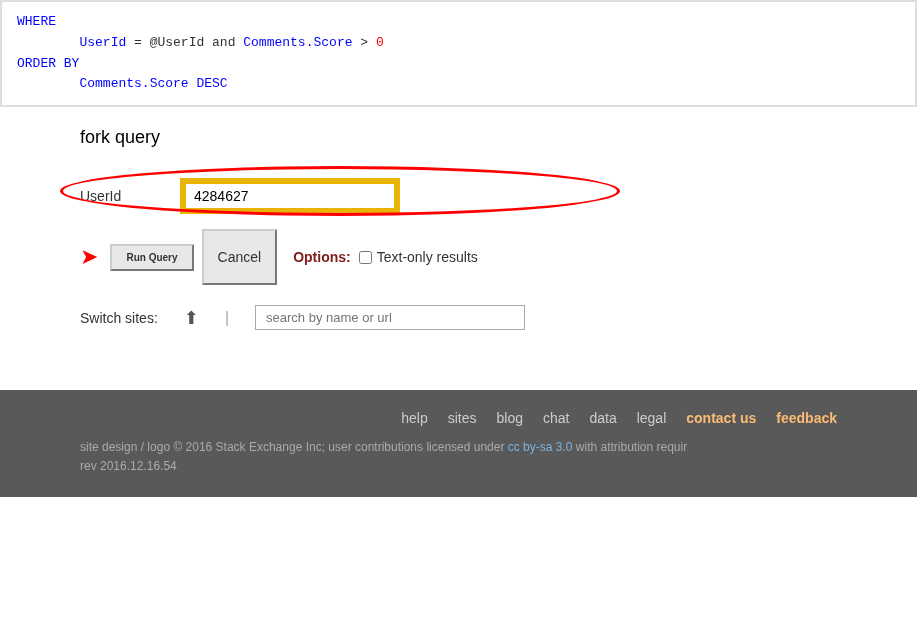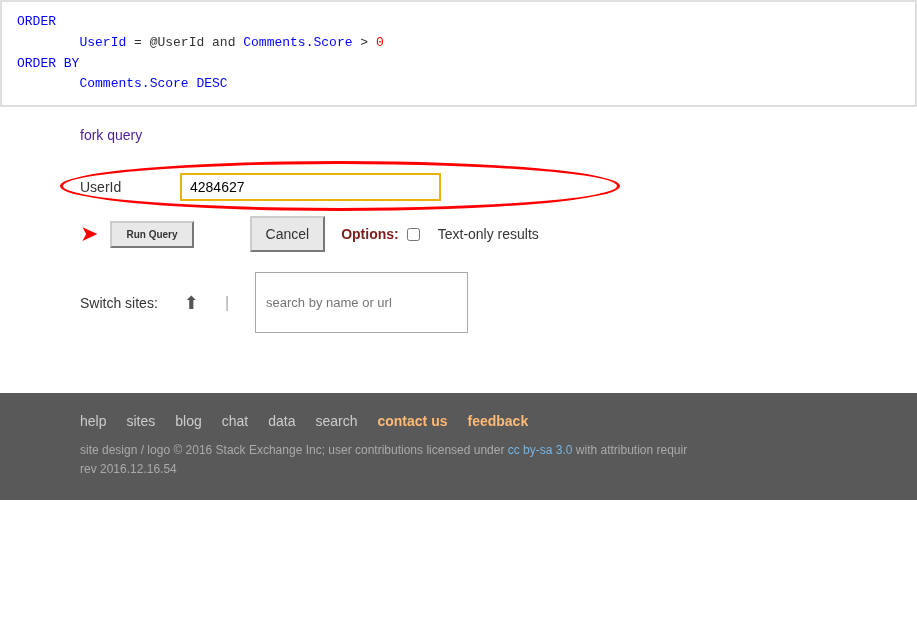--- a/index.html
+++ b/index.html
@@ -23,23 +23,23 @@
     }
 
     .code-keyword { color: #00f; font-weight: normal; }
     .code-value { color: #f00; }
     .code-variable { color: #00f; }
 
     .fork-query-section {
       padding: 20px 80px 10px 80px;
     }
     .fork-query-link {
-      color: #4c1d95;
+      color: #000000;
       text-decoration: none;
-      font-size: 14px;
+      font-size: 18px;
     }
 
     .parameters-section {
       padding: 20px 80px 20px 80px;
     }
 
     .parameters-title {
       font-size: 16px;
       font-weight: bold;
       color: #333;
@@ -54,24 +54,24 @@
     }
 
     .param-label {
       font-size: 14px;
       color: #333;
       width: 100px;
       flex-shrink: 0;
     }
 
     .param-input {
-      border: 2px solid #eab308;
+      border: 6px solid #eab308;
       padding: 4px 8px;
       font-size: 14px;
-      width: 261px;
+      width: 220px;
       outline: none;
     }
 
     
     .highlight-oval {
       position: absolute;
       left: -20px;
       top: -12px;
       width: 560px;
       height: 50px;
@@ -102,38 +102,37 @@
       padding: 6px 14px;
       font-size: 10px;
       font-weight: bold;
       cursor: pointer;
       color: #333;
     }
 
     .cancel-btn {
       background: #e8e8e8;
       border: 2px outset #ccc;
-      padding: 8px 14px;
+      padding: 18px 14px;
       font-size: 14px;
       cursor: pointer;
       color: #333;
-      margin-left: 48px;
     }
 
     .options-label {
       font-size: 14px;
       color: #7f1d1d;
       font-weight: bold;
       margin-left: 8px;
     }
 
     .option-item {
       display: flex;
       align-items: center;
-      gap: 18px;
+      gap: 5px;
       font-size: 14px;
       color: #333;
     }
 
     .option-item input[type="checkbox"] {
       margin: 0;
     }
 
     .switch-sites-row {
       display: flex;
@@ -152,38 +151,39 @@
       color: #555;
     }
 
     .divider-pipe {
       color: #aaa;
       font-size: 16px;
     }
 
     .search-input {
       border: 1px solid #aaa;
-      padding: 22px 10px;
+      padding: 4px 10px;
       font-size: 13px;
-      width: 213px;
+      width: 270px;
       color: #1d4ed8;
       outline: none;
     }
 
     .footer {
       background: #595959;
       padding: 20px 80px;
       margin-top: 20px;
     }
 
     .footer-links {
       display: flex;
       gap: 20px;
       margin-bottom: 12px;
       flex-wrap: wrap;
+      justify-content: flex-end;
     }
 
     .footer-link {
       color: #ccc;
       text-decoration: none;
       font-size: 14px;
     }
     .footer-link.bold {
       font-weight: bold;
       color: #fdba74;
@@ -204,21 +204,21 @@
       margin: 0 0 0 0;
       border: 1px solid #e0e0e0;
     }
   </style>
 </head>
 <body>
 
 <div class="main-content">
 
   <div class="code-container">
-    <div class="code-block"><span class="code-keyword">ORDER</span>
+    <div class="code-block"><span class="code-keyword">WHERE</span>
         <span class="code-variable">UserId</span> = @UserId and <span class="code-variable">Comments.Score</span> &gt; <span class="code-value">0</span>
 <span class="code-keyword">ORDER BY</span>
         <span class="code-variable">Comments.Score</span> <span class="code-keyword">DESC</span></div>
   </div>
 
   <div class="fork-query-section">
     <a class="fork-query-link" href="#">fork query</a>
   </div>
 
   <div class="parameters-section">
@@ -249,21 +249,21 @@
   </div>
 </div>
 
 <div class="footer">
   <div class="footer-links">
     <a href="#" class="footer-link">help</a>
     <a href="#" class="footer-link">sites</a>
     <a href="#" class="footer-link">blog</a>
     <a href="#" class="footer-link">chat</a>
     <a href="#" class="footer-link">data</a>
-    <a href="#" class="footer-link">search</a>
+    <a href="#" class="footer-link">legal</a>
     <a href="#" class="footer-link bold">contact us</a>
     <a href="#" class="footer-link bold">feedback</a>
   </div>
   <div class="footer-bottom">
     <span>site design / logo © 2016 Stack Exchange Inc; user contributions licensed under </span><a href="#">cc by-sa 3.0</a><span> with attribution requir</span><br>
     <span>rev 2016.12.16.54</span>
   </div>
 </div>
 
 </body></html>

